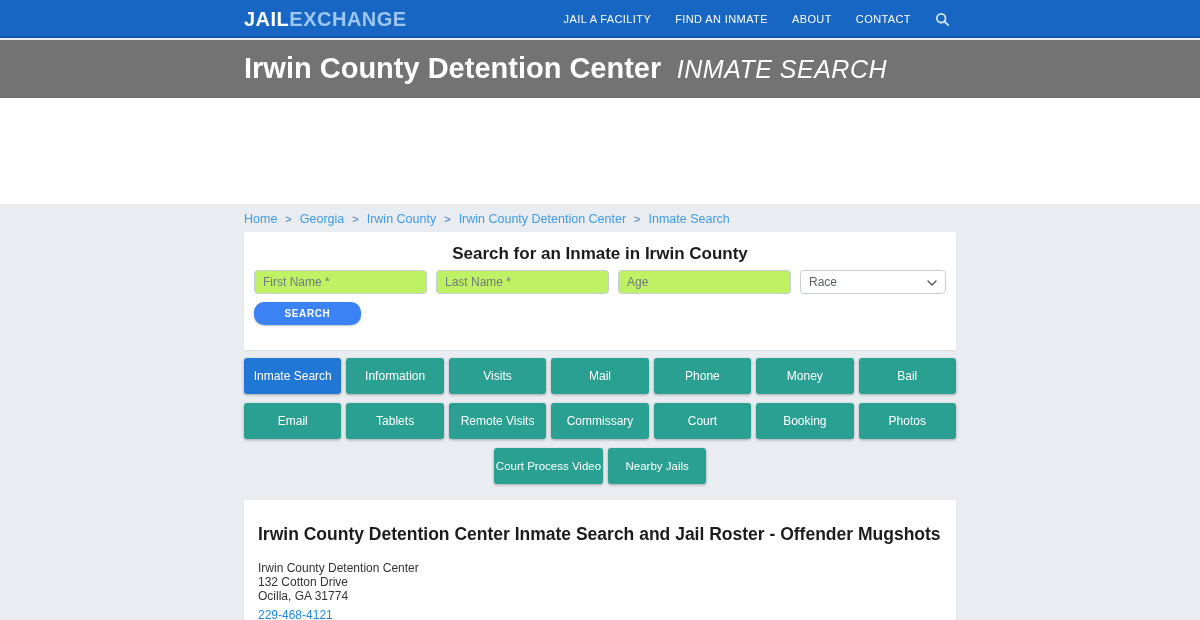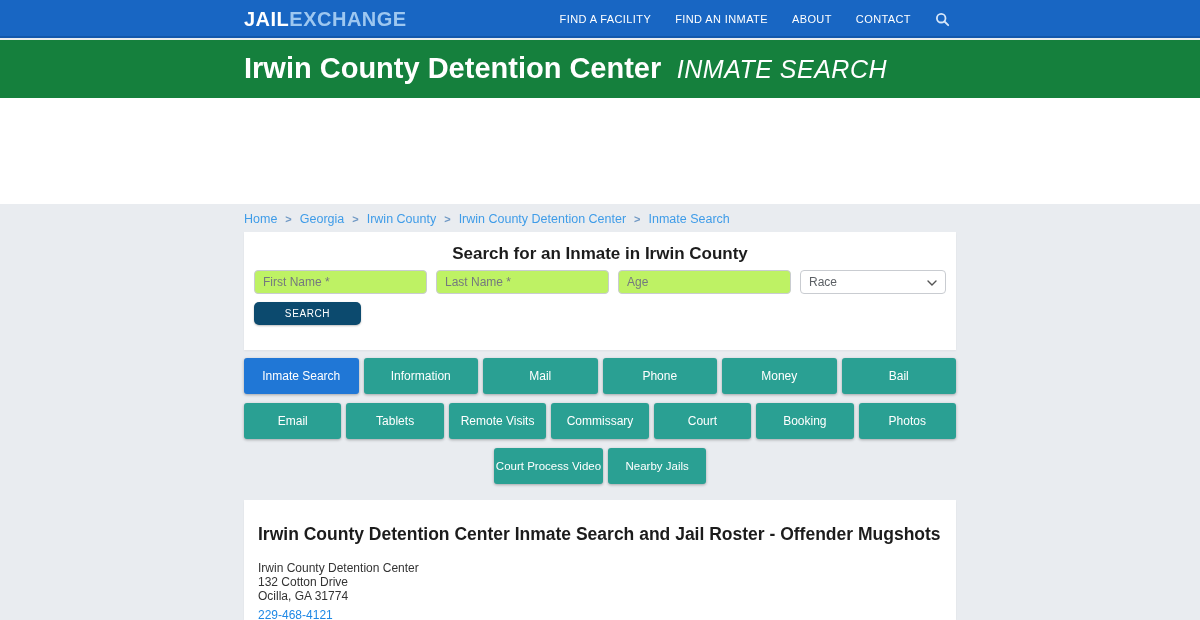--- a/index.html
+++ b/index.html
@@ -25,21 +25,21 @@
     display:flex; align-items:center; gap:24px;
   }
   .topnav .nav-item {
     color:#ffffff; font-size:11px; font-weight:500; letter-spacing:.4px;
     cursor:pointer; white-space:nowrap;
   }
   .topnav .nav-search { display:flex; align-items:center; cursor:pointer; }
   
   .banner {
     position:absolute; top:40px; left:0; width:1200px; height:58px;
-    background:#15803d;
+    background:#737373;
   }
   .banner-title {
     position:absolute; left:244px; top:48%; transform:translateY(-50%);
     color:#ffffff; font-size:29px; font-weight:700; white-space:nowrap;
   }
   .banner-title .subtitle {
     font-size:25px; font-style:italic; font-weight:500; letter-spacing:.5px;
   }
   
   .white-strip {
@@ -81,22 +81,22 @@
     font-family:"Liberation Sans","DejaVu Sans",sans-serif;
   }
   .field::placeholder { color:#75797e; }
   .select-box {
     flex:1; height:24px; border:1px solid #c9ccd1; border-radius:4px;
     display:flex; align-items:center; justify-content:space-between;
     padding:0 8px; font-size:12px; color:#5c6065; cursor:pointer; background:#fff;
   }
   .search-btn {
     position:absolute; left:10px; top:70px; width:107px; height:23px;
-    background:#0c4a6e; color:#fff; border:none; border-radius:5px;
-    font-size:10px; font-weight:400; letter-spacing:.6px; cursor:pointer;
+    background:#3b82f6; color:#fff; border:none; border-radius:10px;
+    font-size:10px; font-weight:700; letter-spacing:.6px; cursor:pointer;
     box-shadow:0 1px 2px rgba(0,0,0,.25);
     font-family:"Liberation Sans","DejaVu Sans",sans-serif;
   }
   
   .tabs { position:absolute; left:244px; top:358px; width:712px; }
   .tab-row { display:flex; gap:5px; margin-bottom:9px; }
   .tab-row.center { justify-content:center; }
   .tab {
     flex:1; height:36px; background:#2aa093; color:#ffffff; border:none;
     border-radius:3px; font-size:12px; cursor:pointer;
@@ -117,21 +117,21 @@
   .address .phone { color:#1e88e5; font-weight:500; text-decoration:underline; cursor:pointer; display:inline-block; margin-top:5px; }
 </style>
 </head>
 <body>
 
 <div class="header">
   <div class="logo">
     <span class="l1">JAIL</span><span class="l2">EXCHANGE</span>
   </div>
   <div class="topnav">
-    <span class="nav-item">FIND A FACILITY</span>
+    <span class="nav-item">JAIL A FACILITY</span>
     <span class="nav-item">FIND AN INMATE</span>
     <span class="nav-item">ABOUT</span>
     <span class="nav-item">CONTACT</span>
     <span class="nav-search">
       <svg width="15" height="15" viewBox="0 0 15 15">
           <circle cx="6.2" cy="6.2" r="4.3" fill="none" stroke="#d7e7f9" stroke-width="1.8"></circle>
           <line x1="9.5" y1="9.5" x2="13.2" y2="13.2" stroke="#d7e7f9" stroke-width="1.8" stroke-linecap="round"></line>
         </svg>
     </span>
   </div>
@@ -184,20 +184,21 @@
       </span>
     </div>
   </div>
   <button class="search-btn">SEARCH</button>
 </div>
 
 <div class="tabs">
   <div class="tab-row">
     <button class="tab active">Inmate Search</button>
     <button class="tab">Information</button>
+    <button class="tab">Visits</button>
     <button class="tab">Mail</button>
     <button class="tab">Phone</button>
     <button class="tab">Money</button>
     <button class="tab">Bail</button>
   </div>
   <div class="tab-row">
     <button class="tab">Email</button>
     <button class="tab">Tablets</button>
     <button class="tab">Remote Visits</button>
     <button class="tab">Commissary</button>

